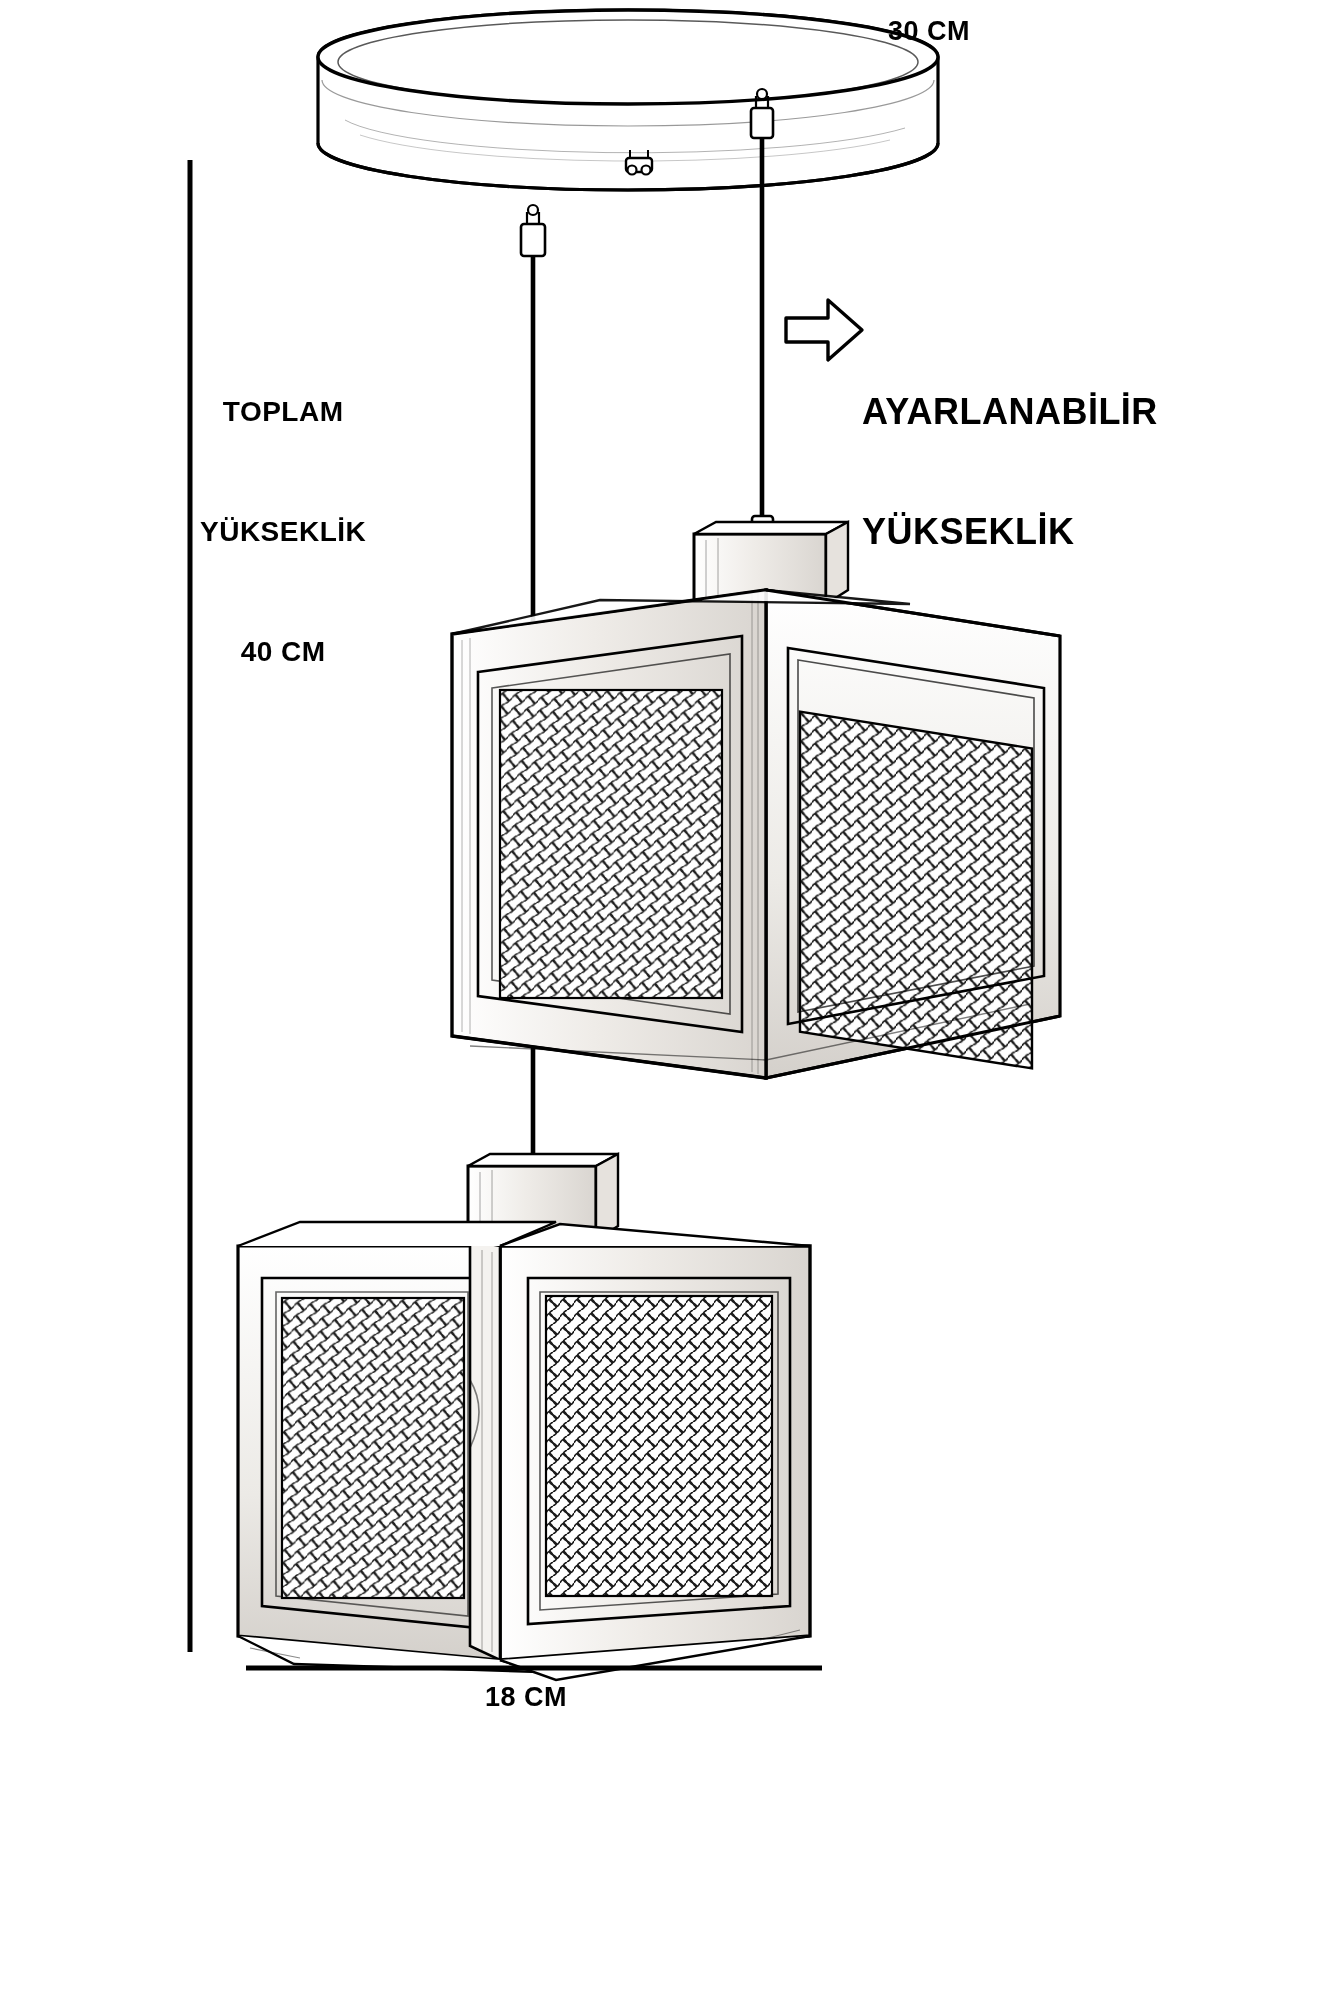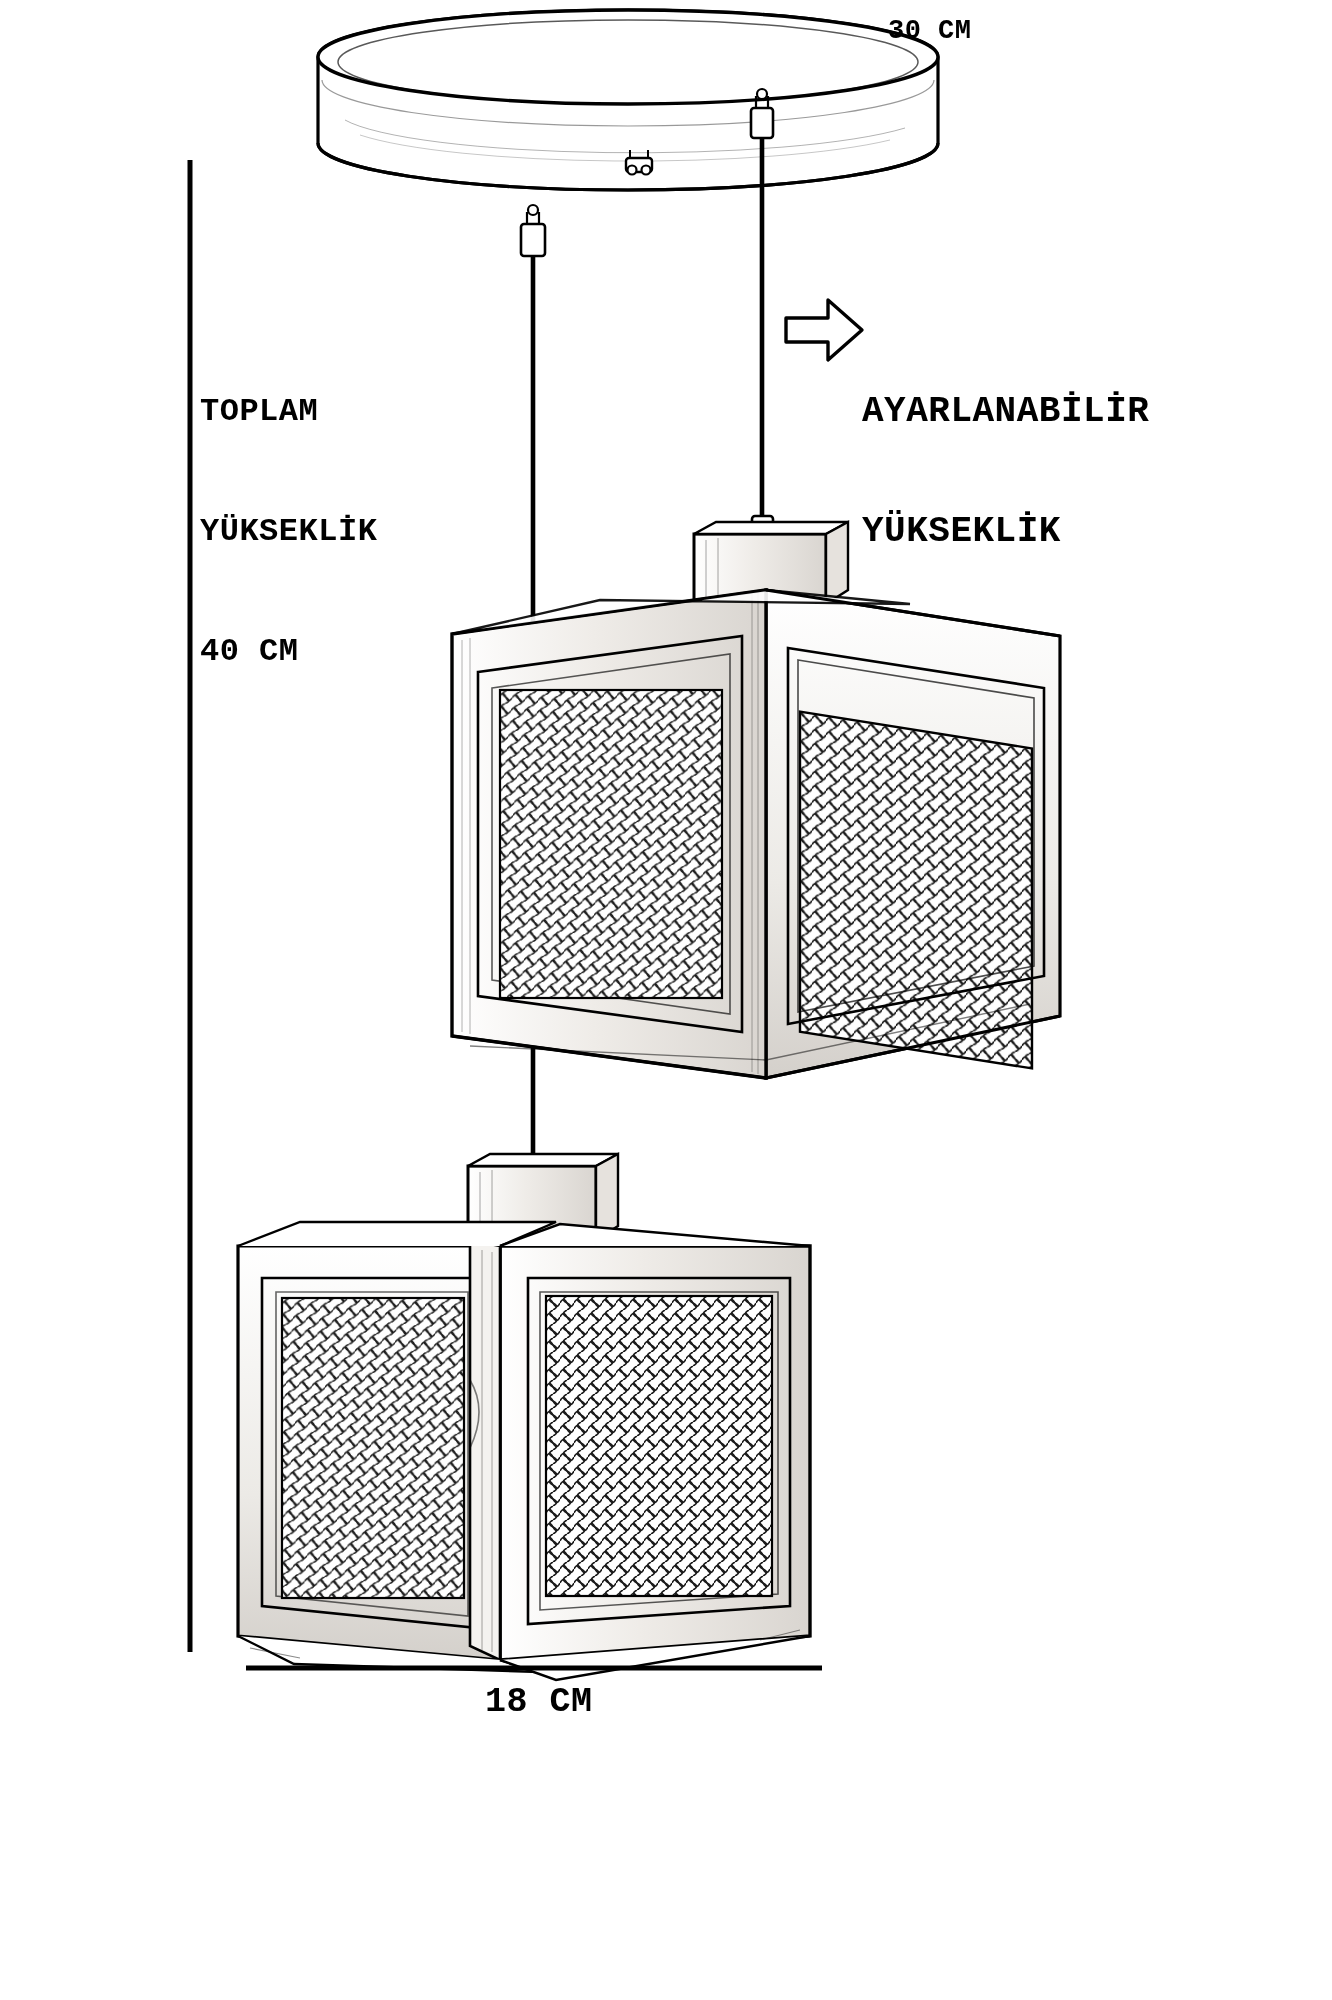--- a/index.html
+++ b/index.html
@@ -15,47 +15,48 @@
     overflow: hidden;
   }
   #stage {
     position: absolute;
     left: 0; top: 0;
     width: 1332px;
     height: 2000px;
   }
   .label {
     position: absolute;
-    font-family: Liberation Mono, monospace;
+    font-family: Liberation Sans, sans-serif;
     font-weight: bold;
     color: #000000;
     white-space: pre;
     letter-spacing: 0.5px;
   }
   #label-top-diameter {
     left: 888px;
     top: 16px;
     font-size: 27px;
   }
   #label-total-height {
     left: 200px;
     top: 312px;
-    font-size: 32px;
+    font-size: 28px;
     line-height: 40px;
+    text-align: center;
   }
   #label-adjustable {
     left: 862px;
     top: 312px;
     font-size: 36px;
     line-height: 40px;
   }
   #label-width {
     left: 485px;
     top: 1682px;
-    font-size: 35px;
+    font-size: 27px;
   }
   svg { display: block; }
 </style>
 </head>
 <body>
 
 <div id="stage">
 
   <svg width="1332" height="2000" viewBox="0 0 1332 2000">
     <defs>

